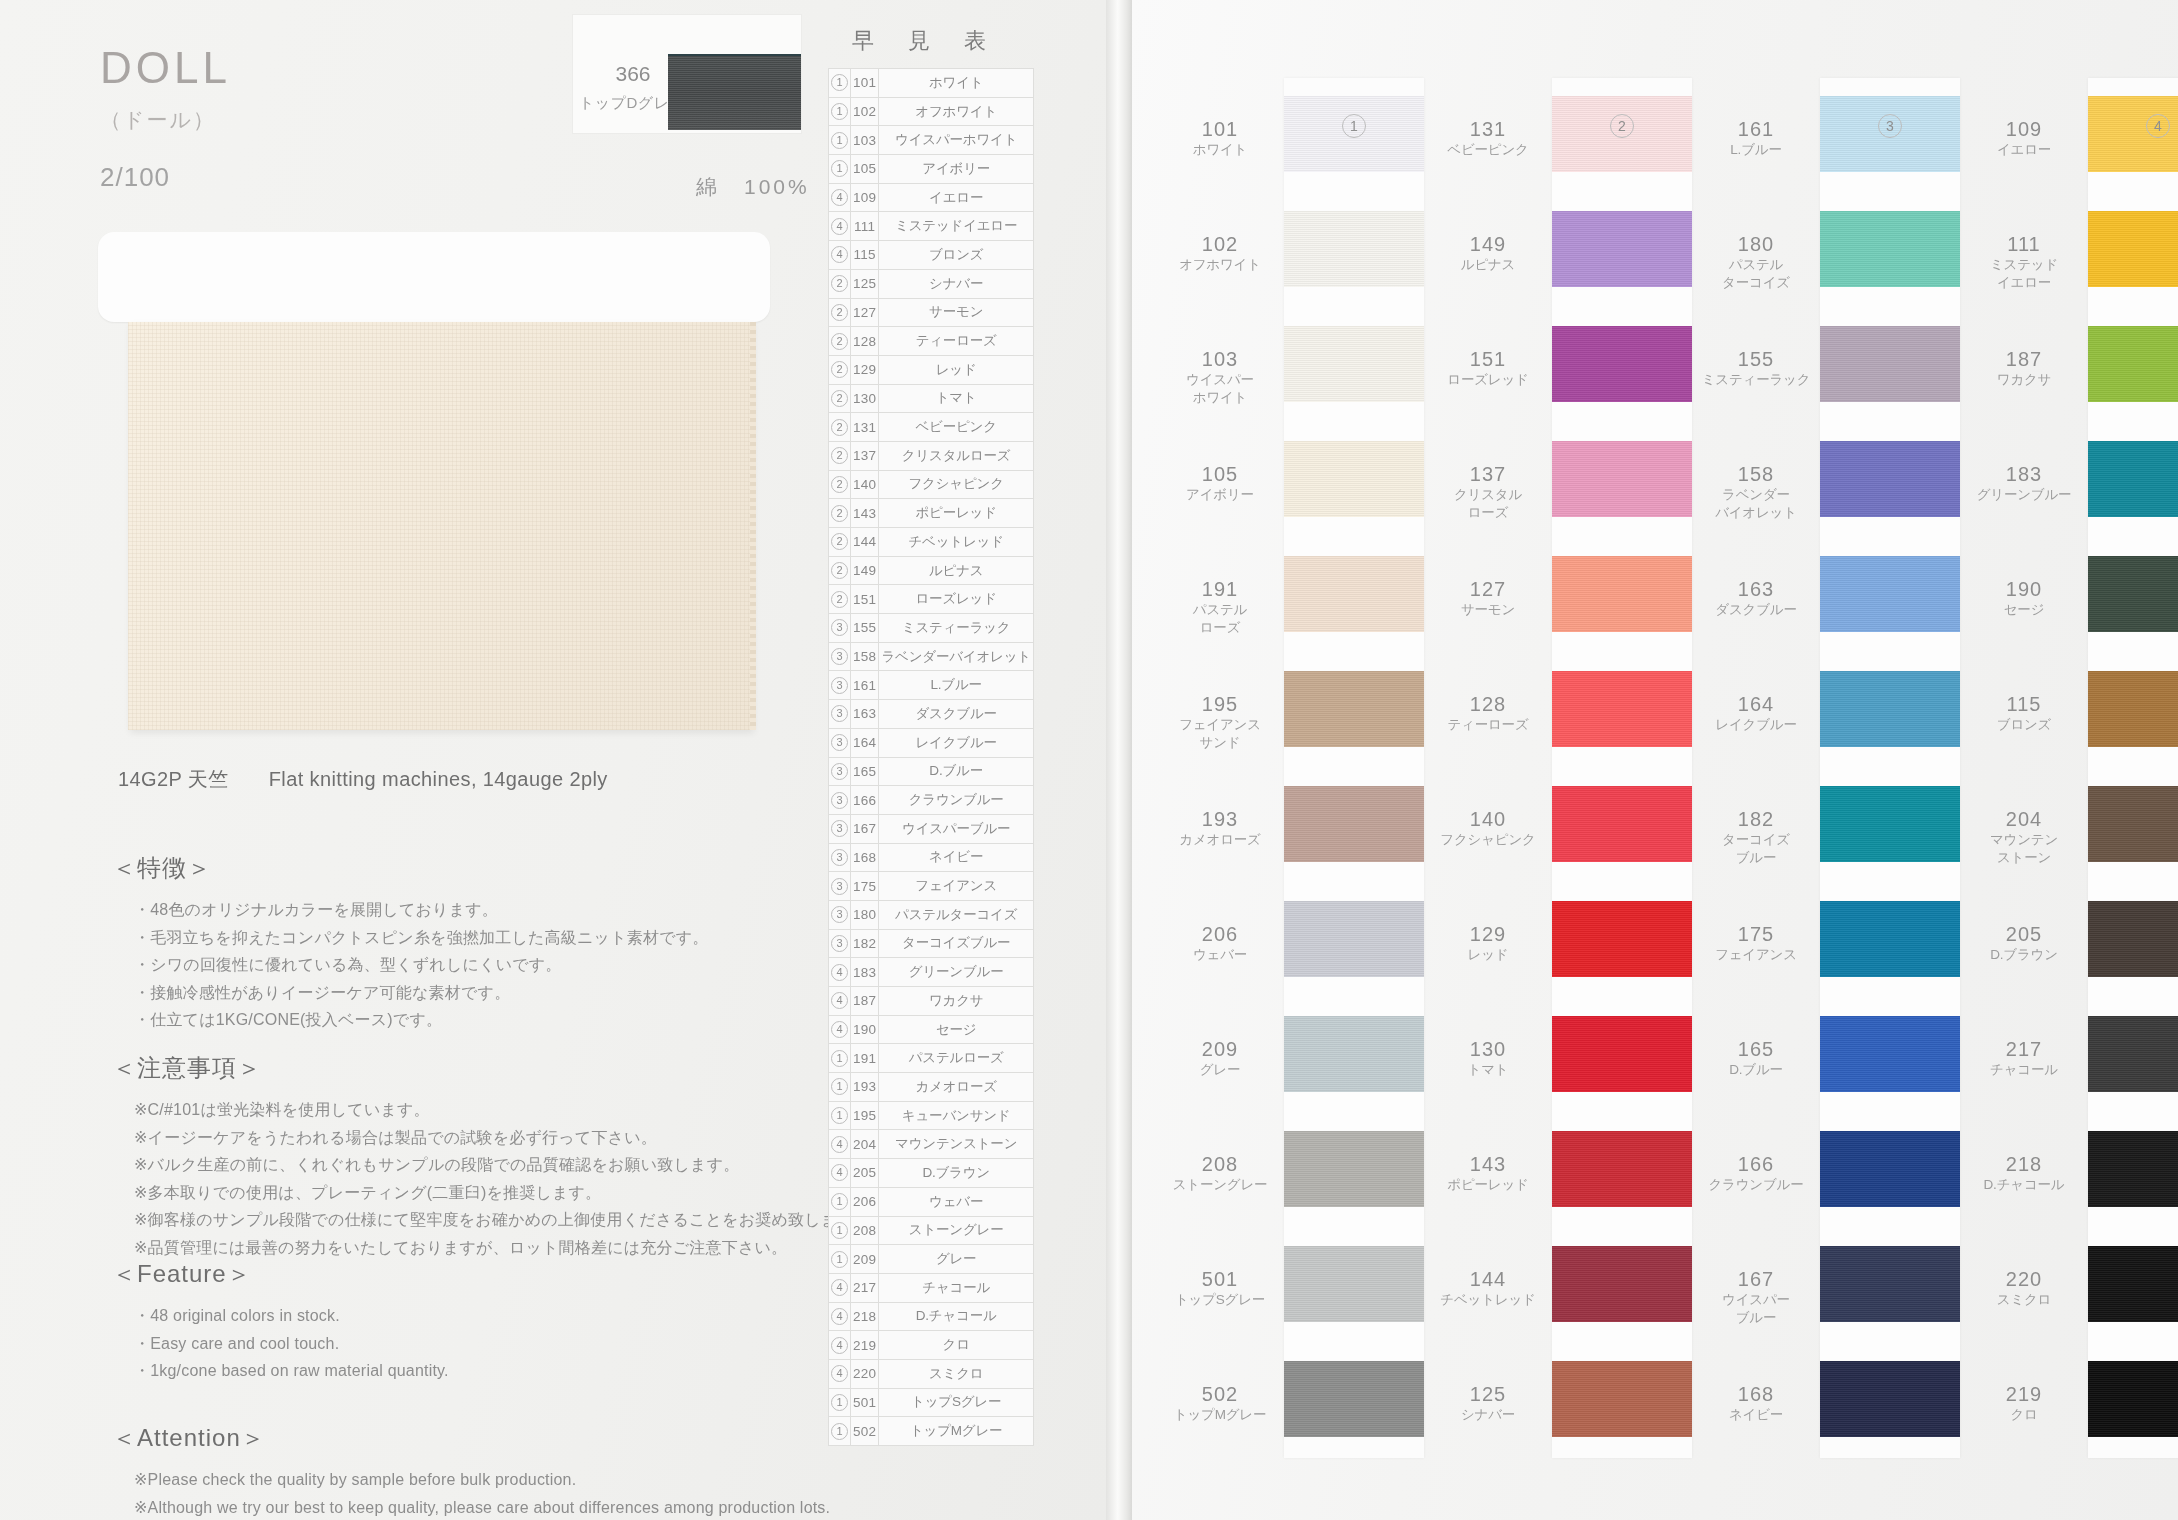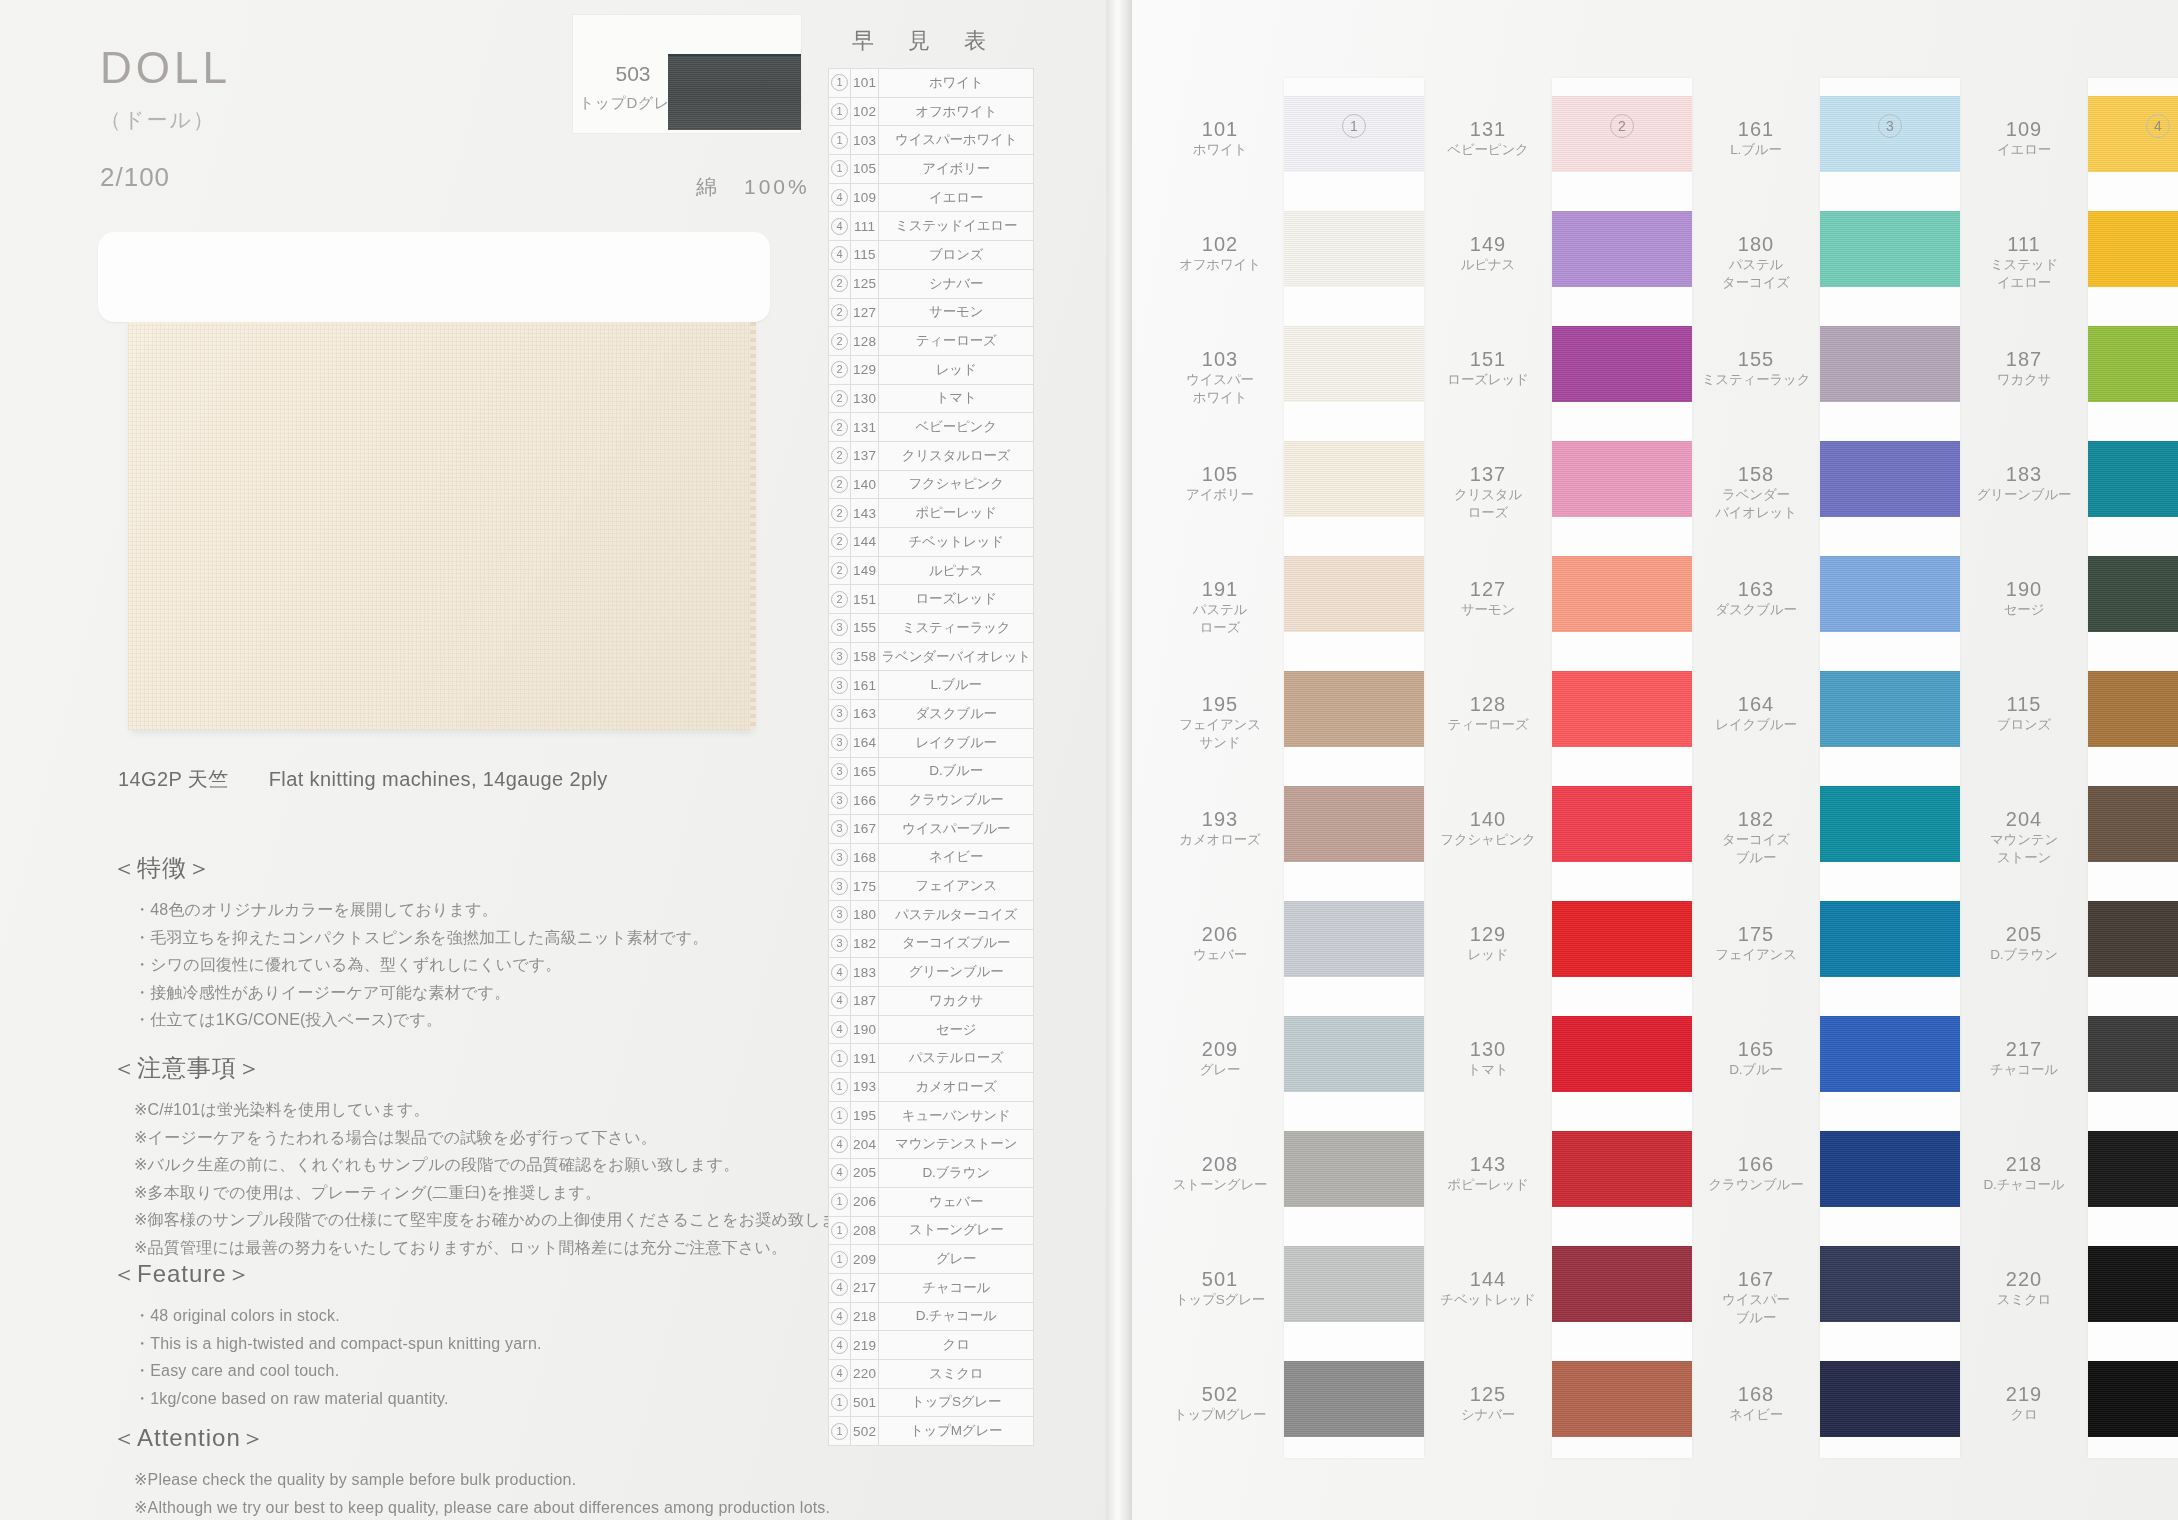--- a/index.html
+++ b/index.html
@@ -109,21 +109,21 @@
 
   <div id="left-page">
 
     <div class="brand">
       <div class="brand-name">DOLL</div>
       <div class="brand-kana">（ドール）</div>
     </div>
     <div class="brand-count">2/100</div>
 
     <div class="topdye"></div>
-    <div class="topdye-num">503</div>
+    <div class="topdye-num">366</div>
     <div class="topdye-name">トップDグレー</div>
     <div class="topdye-chip"></div>
     <div class="comp">綿　100%</div>
 
     <div class="swatch-card"></div>
     <div class="fabric"></div>
 
     <div class="spec-line">
       <span>14G2P 天竺</span><span class="en">Flat knitting machines, 14gauge 2ply</span>
     </div>
@@ -148,21 +148,20 @@
           <li>※多本取りでの使用は、プレーティング(二重臼)を推奨します。</li>
           <li>※御客様のサンプル段階での仕様にて堅牢度をお確かめの上御使用くださることをお奨め致します。</li>
           <li>※品質管理には最善の努力をいたしておりますが、ロット間格差には充分ご注意下さい。</li>
         </ul>
     </div>
 
     <div class="block" id="b-feature-en">
       <div class="block-title">＜Feature＞</div>
       <ul>
           <li>・48 original colors in stock.</li>
-          <li>・This is a high-twisted and compact-spun knitting yarn.</li>
           <li>・Easy care and cool touch.</li>
           <li>・1kg/cone based on raw material quantity.</li>
         </ul>
     </div>
 
     <div class="block" id="b-attention">
       <div class="block-title">＜Attention＞</div>
       <ul>
           <li>※Please check the quality by sample before bulk production.</li>
           <li>※Although we try our best to keep quality, please care about differences among production lots.</li>

